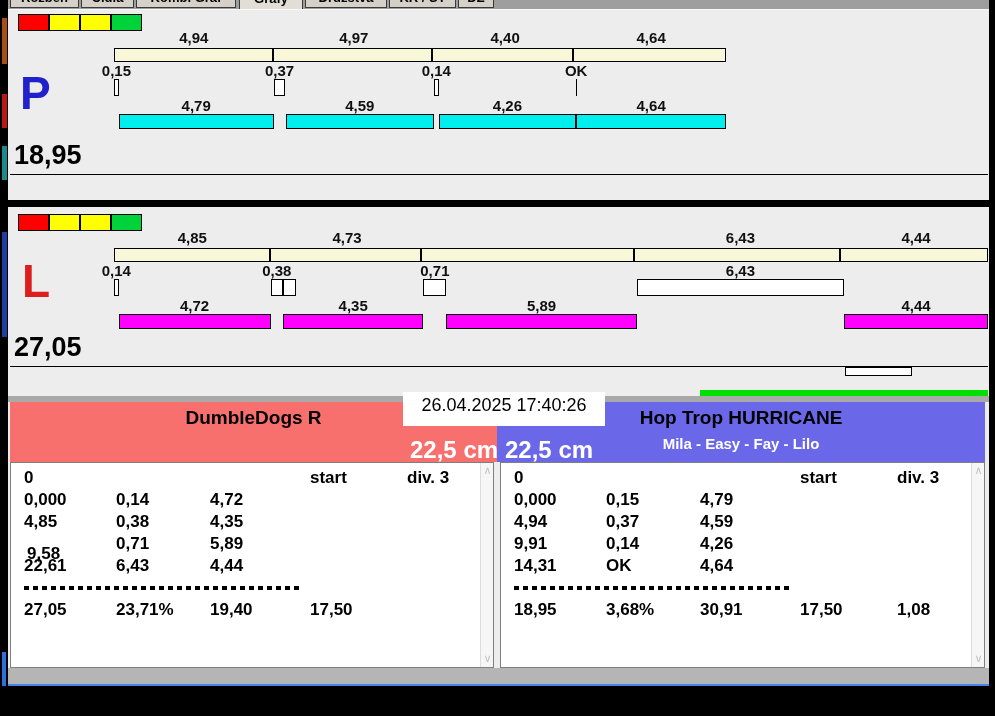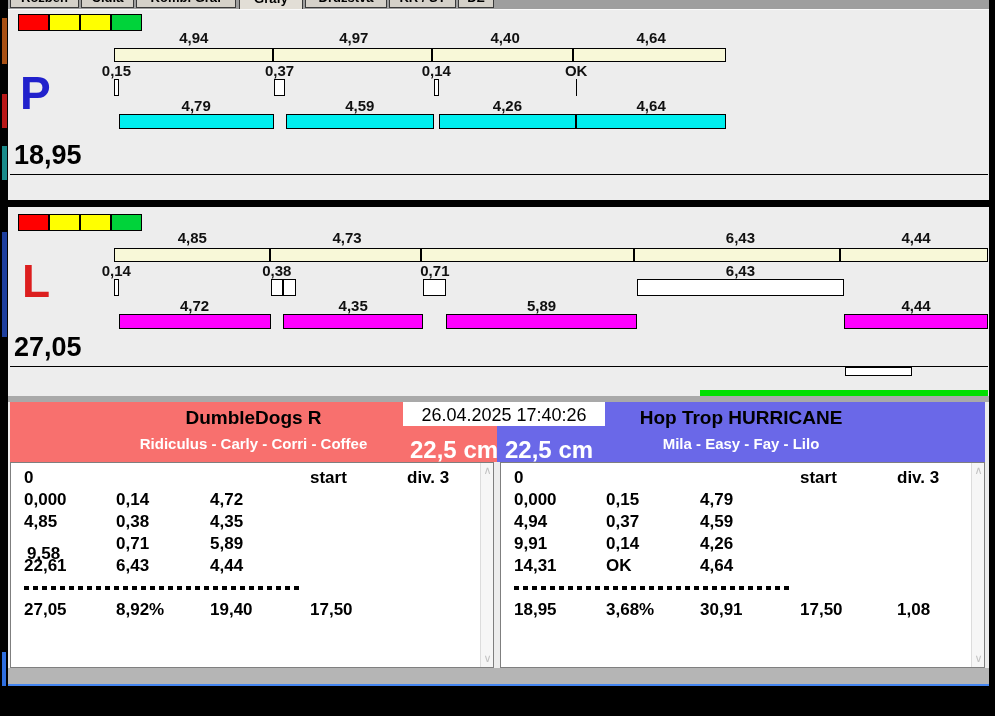--- a/index.html
+++ b/index.html
@@ -57,29 +57,28 @@
 
   <div class="abs" style="left:8px;top:200px;width:981px;height:7px;background:#000;"></div>
 
   <div class="abs" style="left:845px;top:367px;width:67px;height:9px;background:#FFF;border:1px solid #000;box-sizing:border-box;"></div>
 
   <div class="abs" style="left:700px;top:390px;width:288px;height:6px;background:#00DF00;"></div>
   <div class="abs" style="left:8px;top:396px;width:981px;height:6px;background:#A9A9A9;"></div>
 
   <div class="abs" style="left:10px;top:402px;width:487px;height:60px;background:#F8706E;">
     <div class="abs hdr-team" style="left:0;top:5px;width:100%;">DumbleDogs R</div>
-    <div class="abs hdr-dogs" style="left:0;top:33px;width:100%;">Ridiculus - Carly - Corri - Coffee</div>
     <div class="abs hdr-cm" style="left:400px;top:34px;width:85px;text-align:right;">22,5 cm</div>
   </div>
   <div class="abs" style="left:497px;top:402px;width:488px;height:60px;background:#6A68E8;">
     <div class="abs hdr-team" style="left:0;top:5px;width:100%;text-align:center;">Hop Trop HURRICANE</div>
     <div class="abs hdr-dogs" style="left:0;top:33px;width:100%;">Mila - Easy - Fay - Lilo</div>
     <div class="abs hdr-cm" style="left:8px;top:34px;width:90px;text-align:left;">22,5 cm</div>
   </div>
-  <div id="datebox" class="abs" style="left:403px;top:402px;width:202px;height:24px;">26.04.2025 17:40:26</div>
+  <div id="datebox" class="abs" style="left:403px;top:392px;width:202px;height:34px;">26.04.2025 17:40:26</div>
 
   <div class="abs tablebox" style="left:10px;top:462px;width:484px;height:206px;"></div>
   <div class="abs tablebox" style="left:500px;top:462px;width:485px;height:206px;"></div>
 
   <div class="abs" style="left:8px;top:668px;width:981px;height:16px;background:#B5B5B5;"></div>
   <div class="abs" style="left:8px;top:684px;width:981px;height:2px;background:#4485F0;"></div>
 <div style="position: absolute; left: 18px; top: 14px; width: 31px; height: 17px; background: rgb(255, 0, 0); border: 1px solid rgb(0, 0, 0); box-sizing: border-box;"></div>
     <div style="position: absolute; left: 49px; top: 14px; width: 31px; height: 17px; background: rgb(255, 255, 0); border: 1px solid rgb(0, 0, 0); box-sizing: border-box;"></div>
     <div style="position: absolute; left: 80px; top: 14px; width: 31px; height: 17px; background: rgb(255, 255, 0); border: 1px solid rgb(0, 0, 0); box-sizing: border-box;"></div>
     <div style="position: absolute; left: 111px; top: 14px; width: 31px; height: 17px; background: rgb(0, 211, 58); border: 1px solid rgb(0, 0, 0); box-sizing: border-box;"></div>
@@ -157,21 +156,21 @@
     <div class="cell" style="position: absolute; left: 116px; top: 512px;">0,38</div>
     <div class="cell" style="position: absolute; left: 210px; top: 512px;">4,35</div>
     <div class="cell" style="position: absolute; left: 27px; top: 534px; margin-top: 10px;">9,58</div>
     <div class="cell" style="position: absolute; left: 116px; top: 534px;">0,71</div>
     <div class="cell" style="position: absolute; left: 210px; top: 534px;">5,89</div>
     <div class="cell" style="position: absolute; left: 24px; top: 556px;">22,61</div>
     <div class="cell" style="position: absolute; left: 116px; top: 556px;">6,43</div>
     <div class="cell" style="position: absolute; left: 210px; top: 556px;">4,44</div>
     <div class="dash" style="position: absolute; left: 24px; top: 586px; width: 278px;"></div>
     <div class="cell" style="position: absolute; left: 24px; top: 600px;">27,05</div>
-    <div class="cell" style="position: absolute; left: 116px; top: 600px;">8,92%</div>
+    <div class="cell" style="position: absolute; left: 116px; top: 600px;">23,71%</div>
     <div class="cell" style="position: absolute; left: 210px; top: 600px;">19,40</div>
     <div class="cell" style="position: absolute; left: 310px; top: 600px;">17,50</div>
     <div class="sbtrack" style="position: absolute; left: 480px; top: 463px; width: 13px; height: 204px;">
       <div class="sbarrow" style="position: absolute; left: 0px; top: 1px;">∧</div>
       <div class="sbarrow" style="position: absolute; left: 0px; top: 189px;">∨</div>
     </div>
     <div class="cell" style="position: absolute; left: 514px; top: 468px;">0</div>
     <div class="cell" style="position: absolute; left: 800px; top: 468px;">start</div>
     <div class="cell" style="position: absolute; left: 897px; top: 468px;">div. 3</div>
     <div class="cell" style="position: absolute; left: 514px; top: 490px;">0,000</div>

